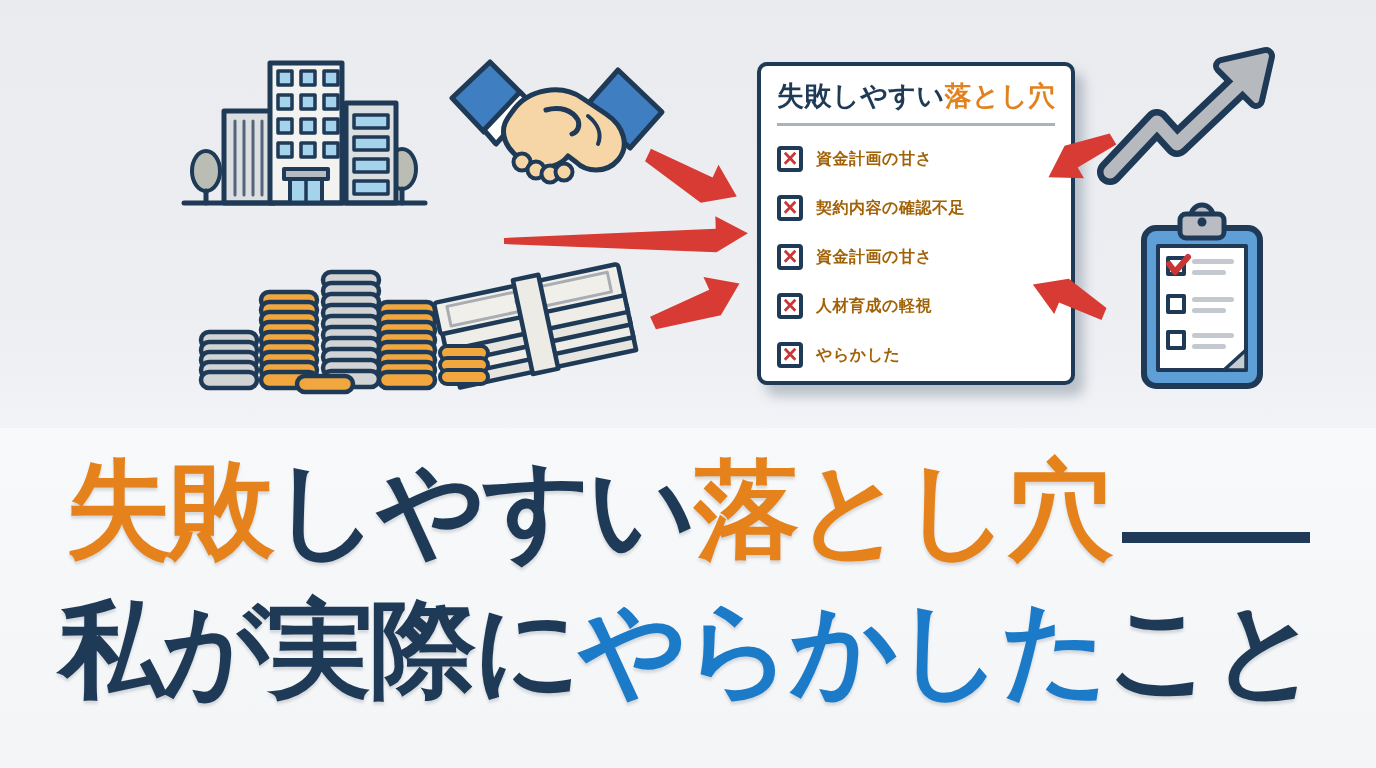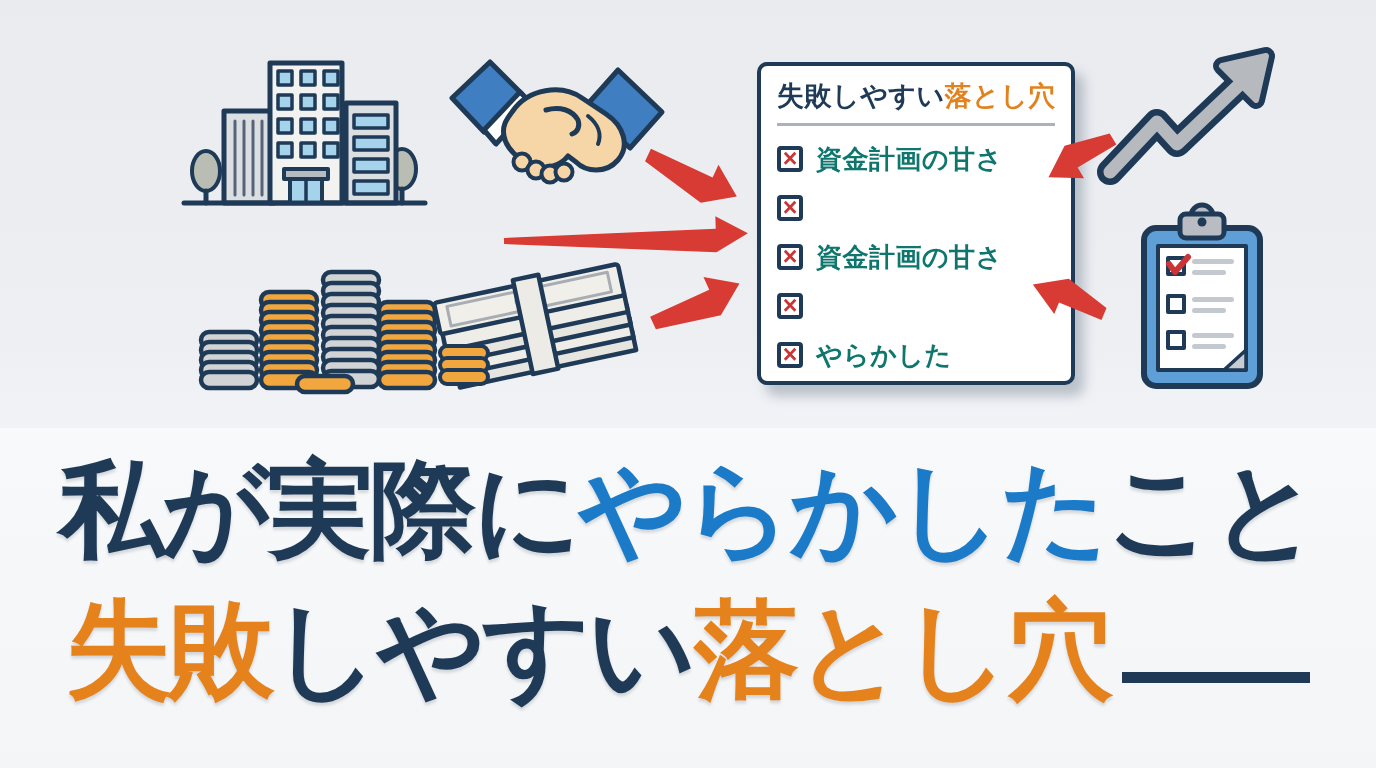--- a/index.html
+++ b/index.html
@@ -23,21 +23,21 @@
   .card-title { font-size:27px; font-weight:800; letter-spacing:.5px; line-height:1.4;
                 white-space:nowrap; }
   .card-title .t-dark { color:#1e3a56; }
   .card-title .t-accent { color:#e2821e; }
   .card-divider { border:none; border-top:3px solid #aab3bd; margin:7px 0 9px 0; }
   .card-row { display:flex; align-items:center; gap:13px; height:49px; }
   .cbx { flex:0 0 auto; width:26px; height:26px; border:4px solid #1e3a56; border-radius:4px;
          display:flex; align-items:center; justify-content:center; background:#fff; }
   .cbx .xg { color:#c93636; font-size:25px; font-weight:900; line-height:1;
              transform:translateY(-1px); }
-  .row-label { color:#0f766e; font-size:26px; font-weight:800; letter-spacing:.5px;
+  .row-label { color:#a16207; font-size:16px; font-weight:800; letter-spacing:.5px;
                white-space:nowrap; }
 
   
   .headline { left:0; top:440px; width:1376px; text-align:center;
               text-shadow:0 3px 3px rgba(90,100,115,.22); }
   .hl-line { font-size:106px; font-weight:900; line-height:1.32;
              letter-spacing:-3px; white-space:nowrap; }
   .or { color:#e5821c; }
   .nv { color:#1e3a56; }
   .bl { color:#1c7bc8; }
@@ -191,31 +191,33 @@
     <div class="card-row">
       <span class="cbx">
           <span class="xg">×</span>
         </span>
       <span class="row-label">資金計画の甘さ</span>
     </div>
     <div class="card-row">
       <span class="cbx">
           <span class="xg">×</span>
         </span>
+      <span class="row-label">契約内容の確認不足</span>
     </div>
     <div class="card-row">
       <span class="cbx">
           <span class="xg">×</span>
         </span>
       <span class="row-label">資金計画の甘さ</span>
     </div>
     <div class="card-row">
       <span class="cbx">
           <span class="xg">×</span>
         </span>
+      <span class="row-label">人材育成の軽視</span>
     </div>
     <div class="card-row">
       <span class="cbx">
           <span class="xg">×</span>
         </span>
       <span class="row-label">やらかした</span>
     </div>
   </div>
 
   <svg class="abs" style="left:1100px;top:42px;" width="180" height="150" viewBox="0 0 180 150">
@@ -258,19 +260,19 @@
         <rect x="54" y="95" width="42" height="5" rx="2.5"></rect>
           <rect x="54" y="106" width="34" height="5" rx="2.5"></rect>
         <rect x="54" y="131" width="42" height="5" rx="2.5"></rect>
           <rect x="54" y="142" width="34" height="5" rx="2.5"></rect>
       </g>
     </g>
   </svg>
 
   <div class="abs headline">
     <div class="hl-line">
+      <span class="or">失敗</span><span class="nv">しやすい</span><span class="or">落とし穴</span><span class="dash">——</span>
+    </div>
+    <div class="hl-line">
       <span class="nv">私が実際に</span><span class="bl">やらかした</span><span class="nv">こと</span>
-    </div>
-    <div class="hl-line">
-      <span class="or">失敗</span><span class="nv">しやすい</span><span class="or">落とし穴</span><span class="dash">——</span>
     </div>
   </div>
 </div>
 
 </body></html>

